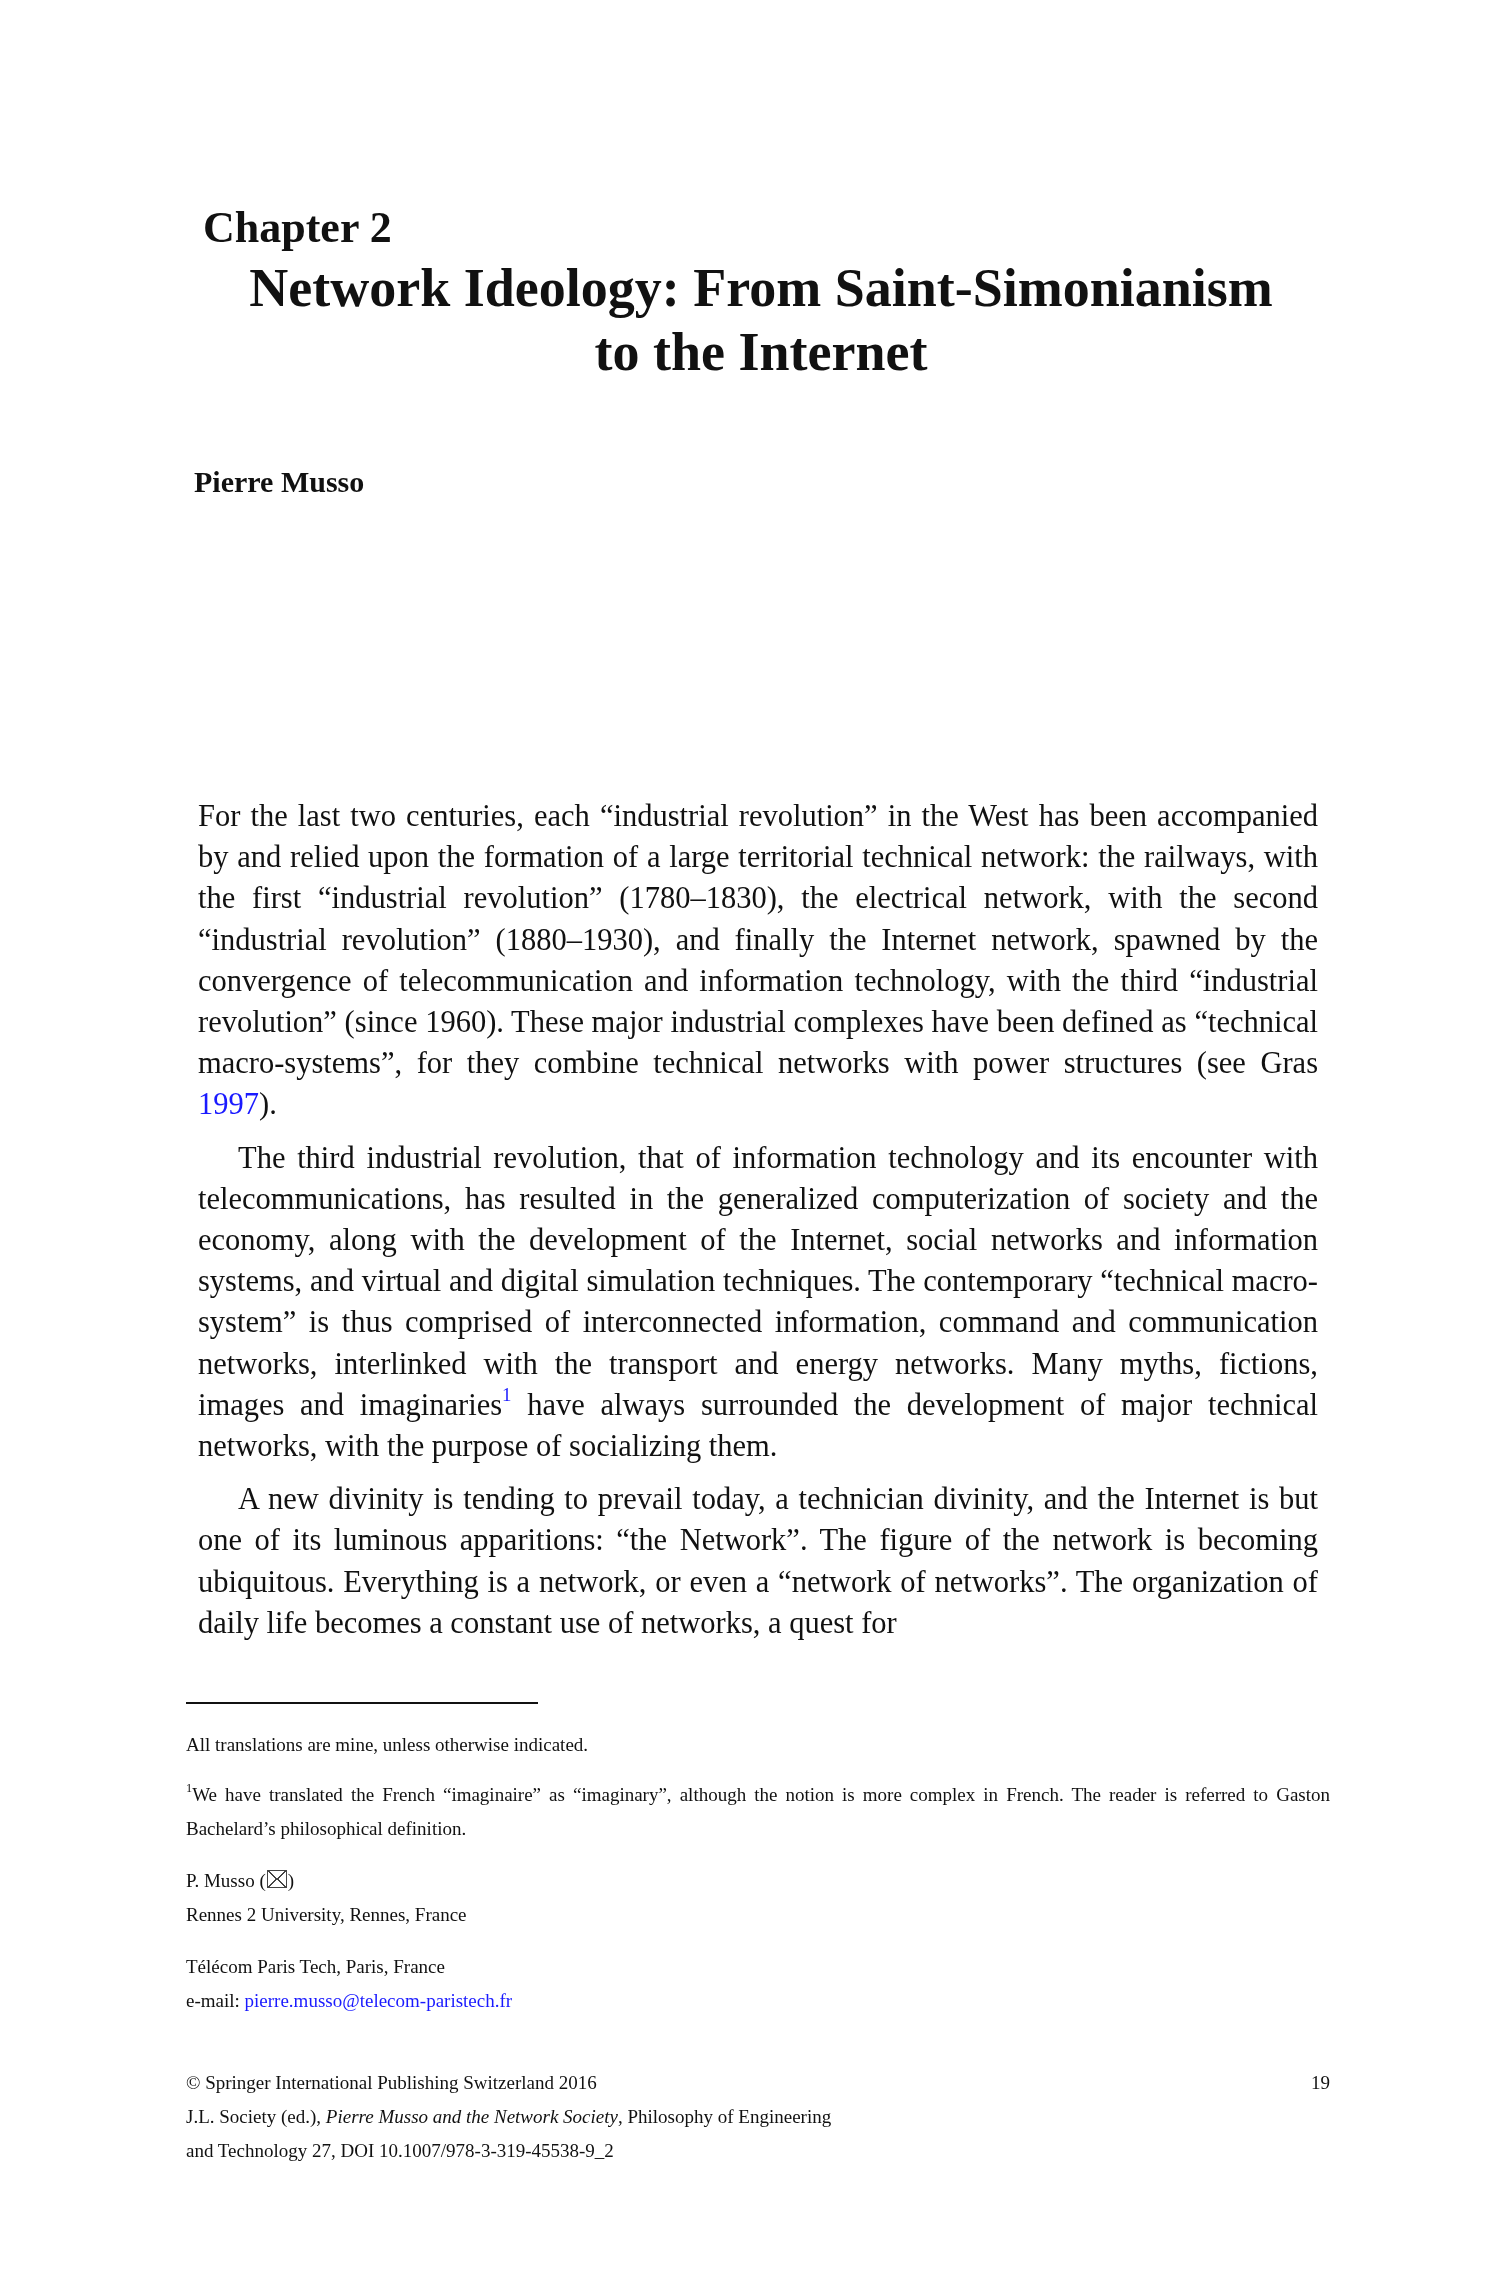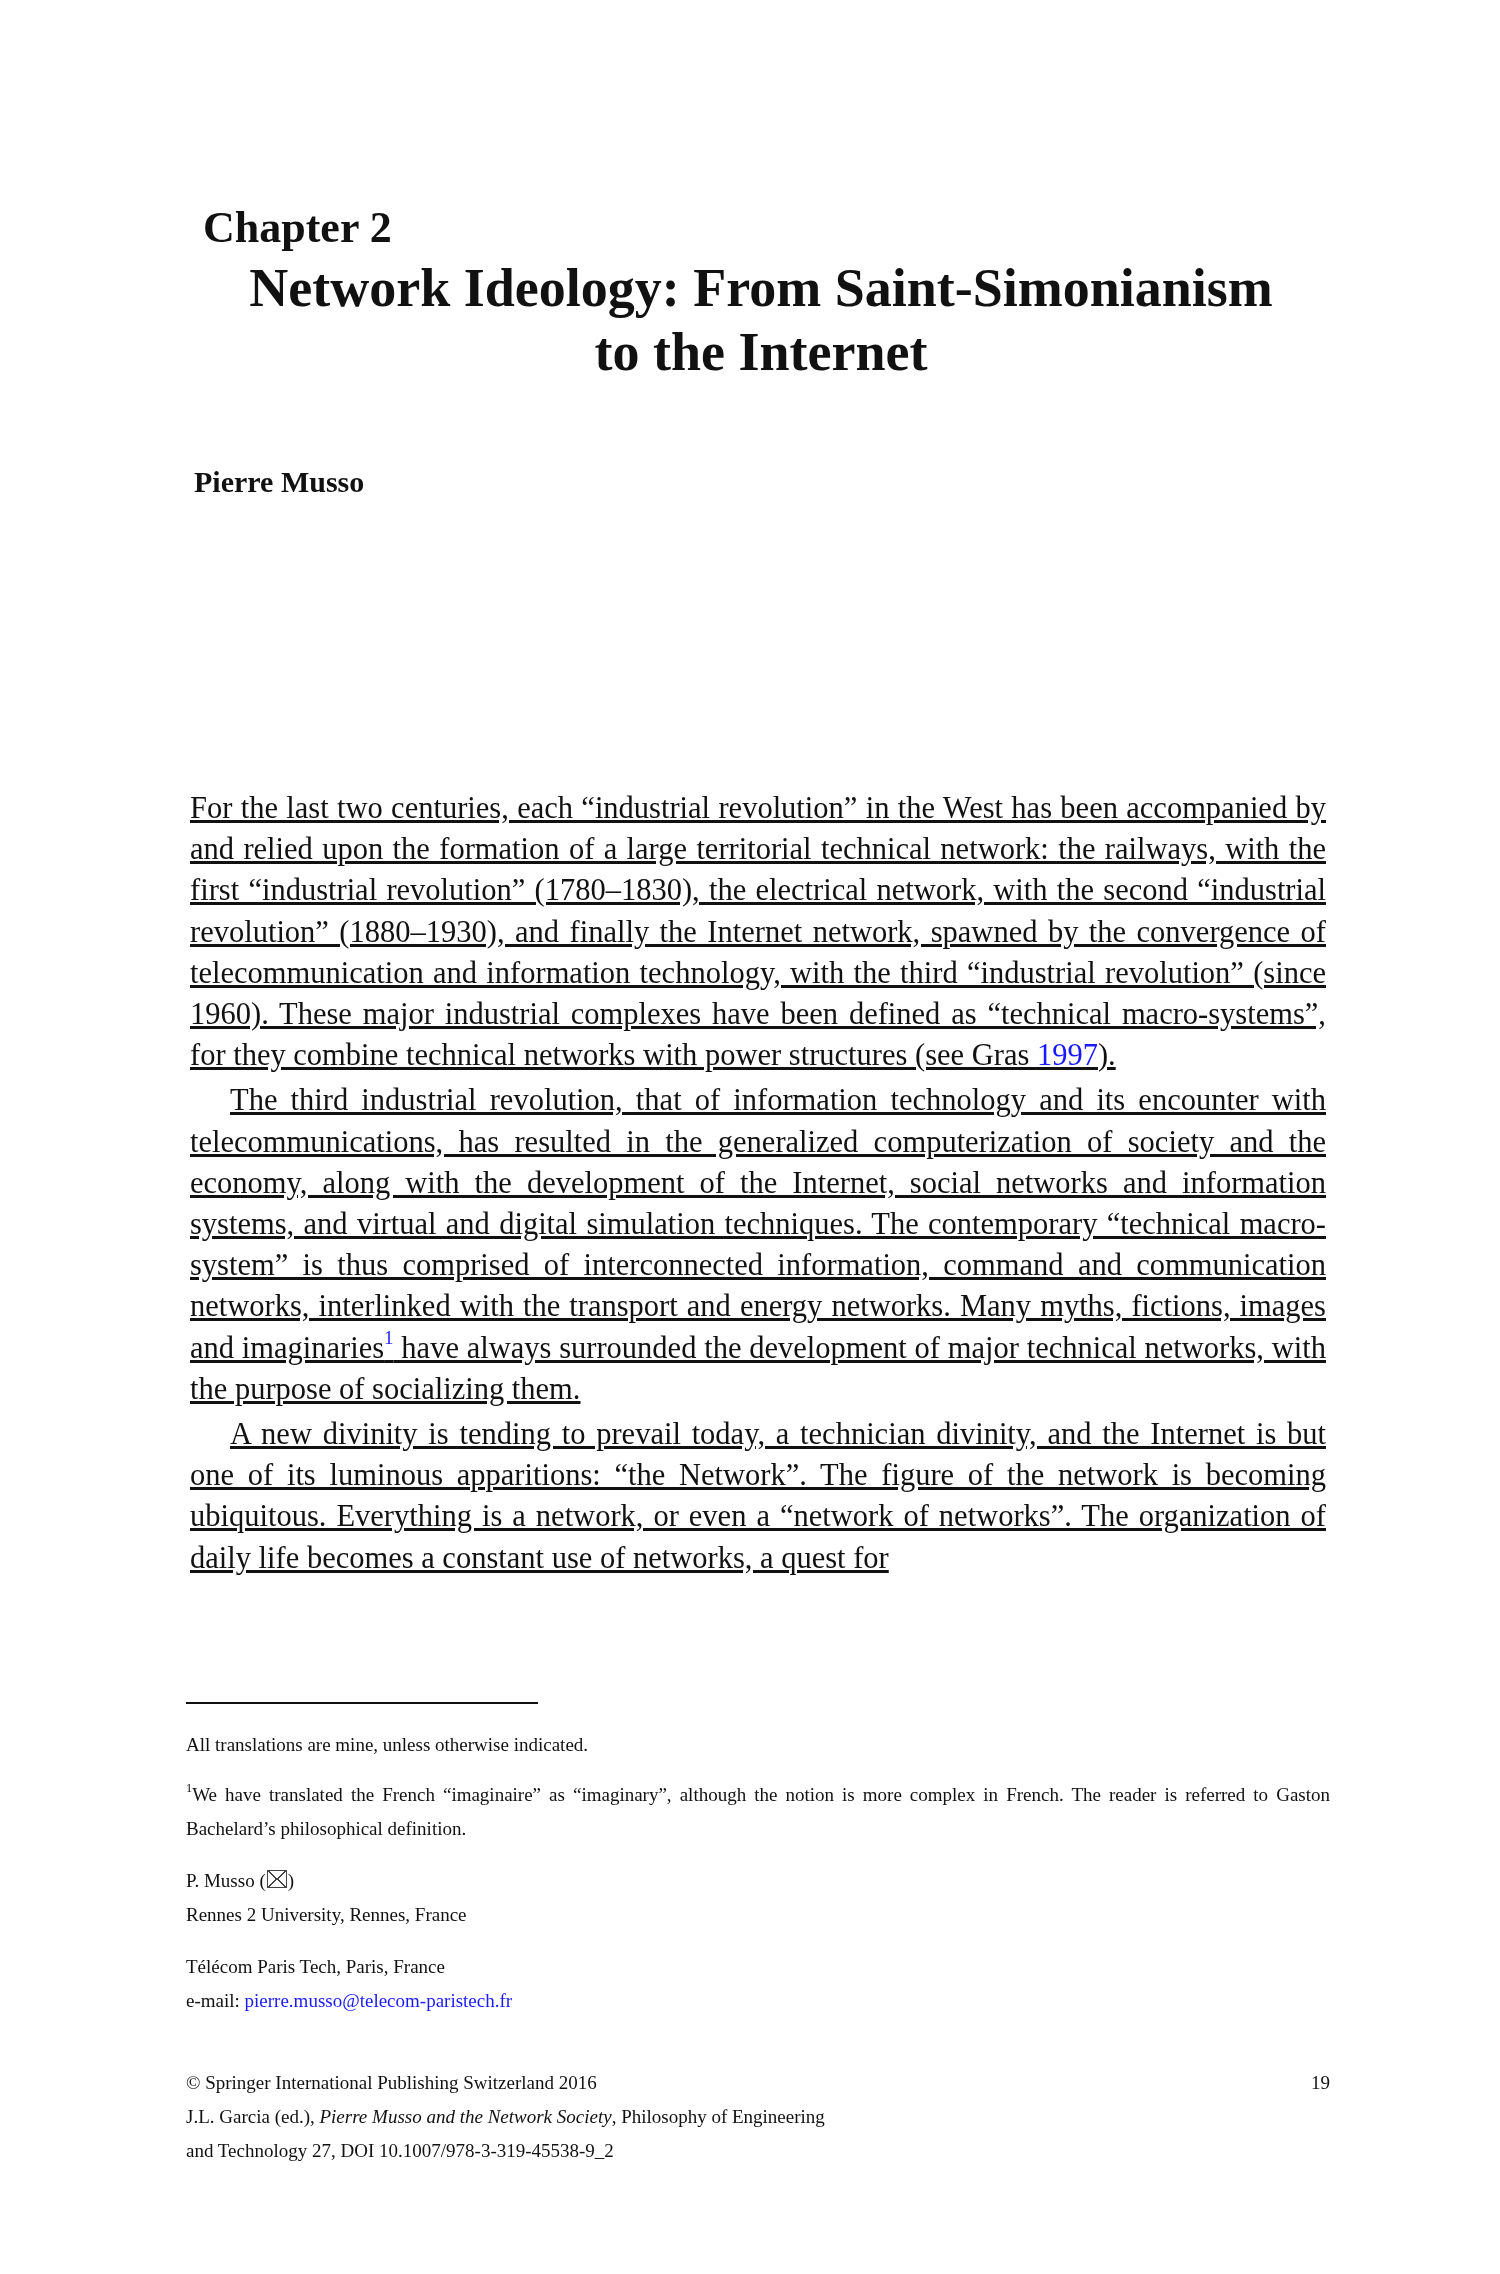--- a/index.html
+++ b/index.html
@@ -5,21 +5,21 @@
   html, body { margin: 0; padding: 0; background: #ffffff; }
   body { width: 1500px; height: 2274px; position: relative; overflow: hidden;
          font-family: "Liberation Serif", "DejaVu Serif", serif; color: #111; }
   .page { position: absolute; left: 0; top: 0; width: 1500px; height: 2274px; }
   .abs { position: absolute; }
   .chapter-label { left: 186px; top: 202px; font-size: 44px; font-weight: bold; line-height: 52px; margin-left: 17px; }
   .title { left: 186px; top: 256px; font-size: 54px; font-weight: bold; line-height: 64px; width: 1150px; text-align: center; }
   .title div { white-space: nowrap; }
   .author { left: 186px; top: 462px; font-size: 30px; font-weight: bold; line-height: 40px; margin-left: 8px; }
   .body { left: 186px; top: 784px; width: 1144px; font-size: 30.5px; line-height: 41.2px; }
-  .body p { margin: 4px; text-align: justify; hyphens: manual; text-decoration: underline; }
+  .body p { margin: 12px; text-align: justify; hyphens: manual; }
   .body p + p { text-indent: 40px; }
   .link { color: #1a1aff; }
   sup { font-size: 0.62em; line-height: 0; vertical-align: 0.75em; }
   .rule { left: 186px; top: 1702px; width: 352px; height: 0; border-top: 2px solid #111; }
   .fn { font-size: 19px; line-height: 34px; }
   .fn-note0 { left: 186px; top: 1728px; }
   .fn-note1 { left: 186px; top: 1778px; width: 1144px; text-align: justify; }
   .fn-note1 sup { font-size: 0.65em; }
   .affil1 { left: 186px; top: 1864px; }
   .affil2 { left: 186px; top: 1950px; }
@@ -63,19 +63,19 @@
     <div>Rennes 2 University, Rennes, France</div>
   </div>
 
   <div class="abs fn affil2">
     <div>Télécom Paris Tech, Paris, France</div>
     <div><span>e-mail: </span><a class="link">pierre.musso@telecom-paristech.fr</a></div>
   </div>
 
   <div class="abs fn copyright">
     <div class="line">© Springer International Publishing Switzerland 2016</div>
-    <div class="line"><span>J.L. Garcia (ed.), </span><em>Pierre Musso and the Network Society</em><span>, Philosophy of Engineering</span></div>
+    <div class="line"><span>J.L. Society (ed.), </span><em>Pierre Musso and the Network Society</em><span>, Philosophy of Engineering</span></div>
     <div class="line">and Technology 27, DOI 10.1007/978-3-319-45538-9_2</div>
   </div>
 
   <div class="abs fn pagenum">19</div>
 
 </div>
 
 </body></html>

